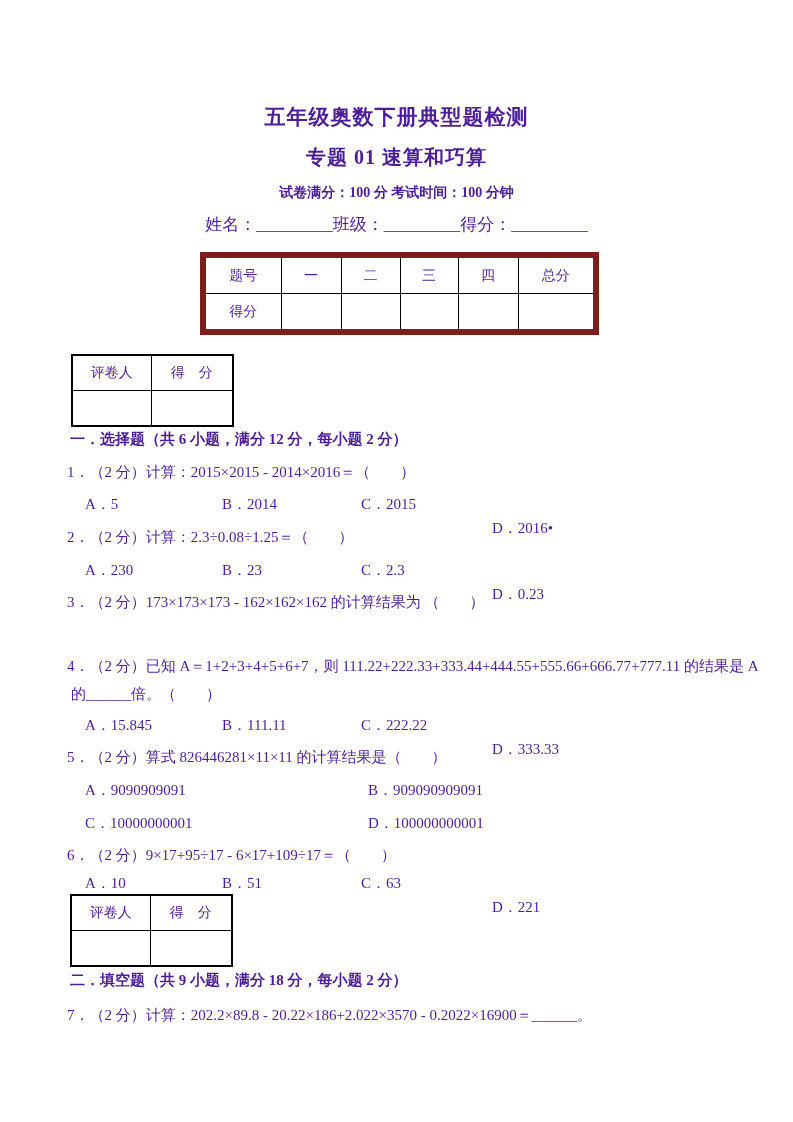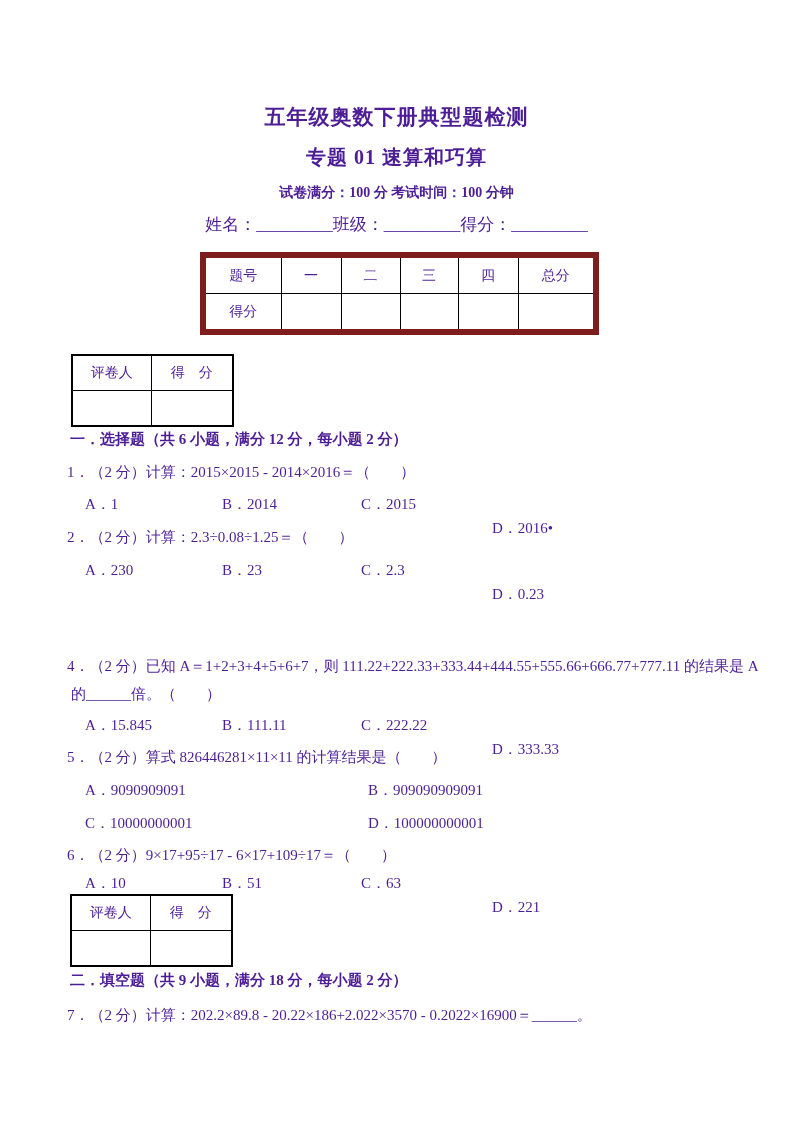--- a/index.html
+++ b/index.html
@@ -93,34 +93,35 @@
       <td></td>
       <td></td>
     </tr>
   </tbody>
     </table>
 
   <div class="heading" id="heading1">一．选择题（共 6 小题，满分 12 分，每小题 2 分）</div>
 
   <div class="stem" style="top:462px">1．（2 分）计算：2015×2015 - 2014×2016＝（　　）</div>
   <div class="opts" style="top:494px">
-    <span class="o c1">A．1</span>
+    <span class="o c1">A．5</span>
     <span class="o c2">B．2014</span>
     <span class="o c3">C．2015</span>
     <span class="o c4">D．2016•</span>
   </div>
 
   <div class="stem" style="top:527px">2．（2 分）计算：2.3÷0.08÷1.25＝（　　）</div>
   <div class="opts" style="top:560px">
     <span class="o c1">A．230</span>
     <span class="o c2">B．23</span>
     <span class="o c3">C．2.3</span>
     <span class="o c4">D．0.23</span>
   </div>
 
+  <div class="stem" style="top:592px">3．（2 分）173×173×173 - 162×162×162 的计算结果为 （　　）</div>
 
   <div class="stem" style="top:656px">4．（2 分）已知 A＝1+2+3+4+5+6+7，则 111.22+222.33+333.44+444.55+555.66+666.77+777.11 的结果是 A</div>
   <div class="stem" style="top:684px;left:71px">的______倍。（　　）</div>
   <div class="opts" style="top:715px">
     <span class="o c1">A．15.845</span>
     <span class="o c2">B．111.11</span>
     <span class="o c3">C．222.22</span>
     <span class="o c4">D．333.33</span>
   </div>
 

